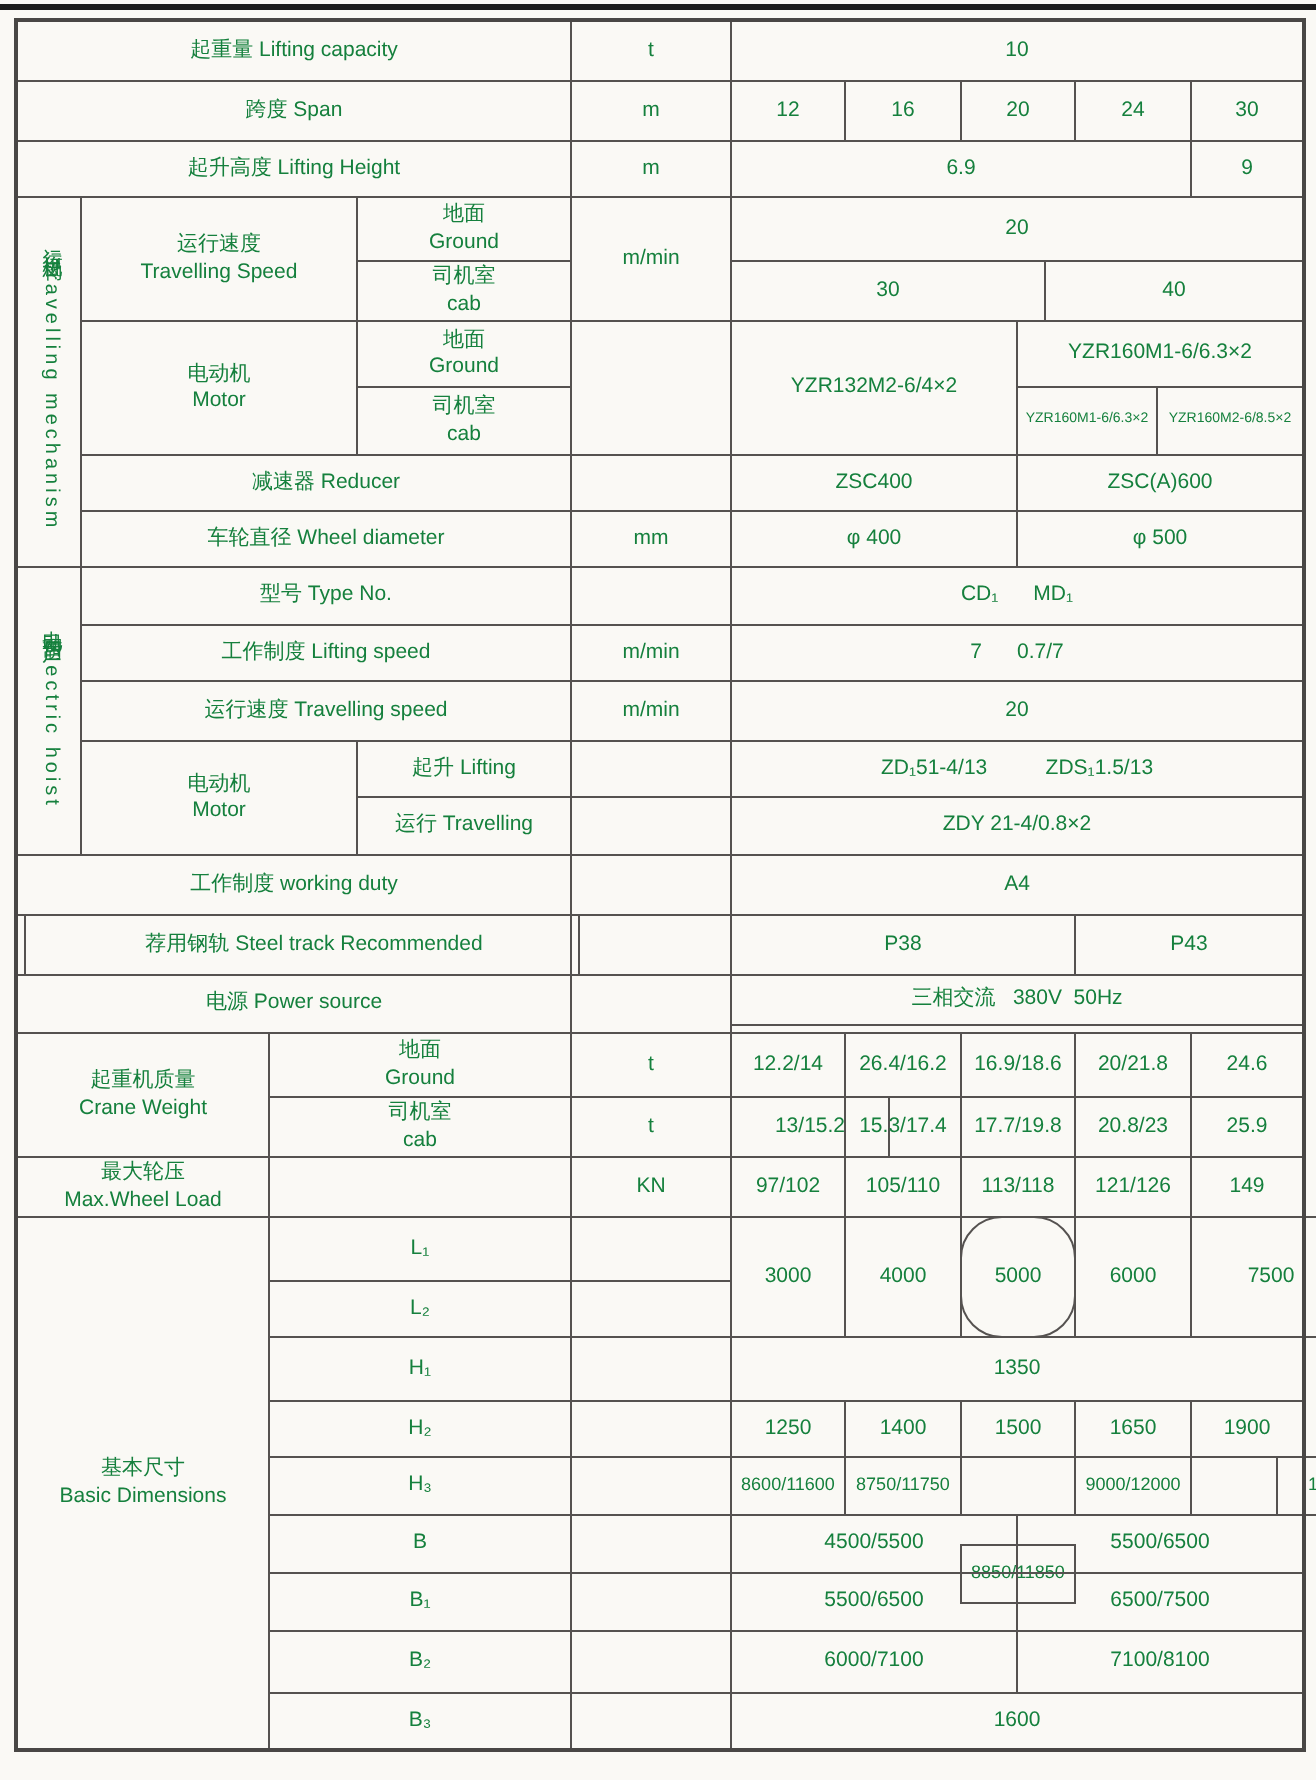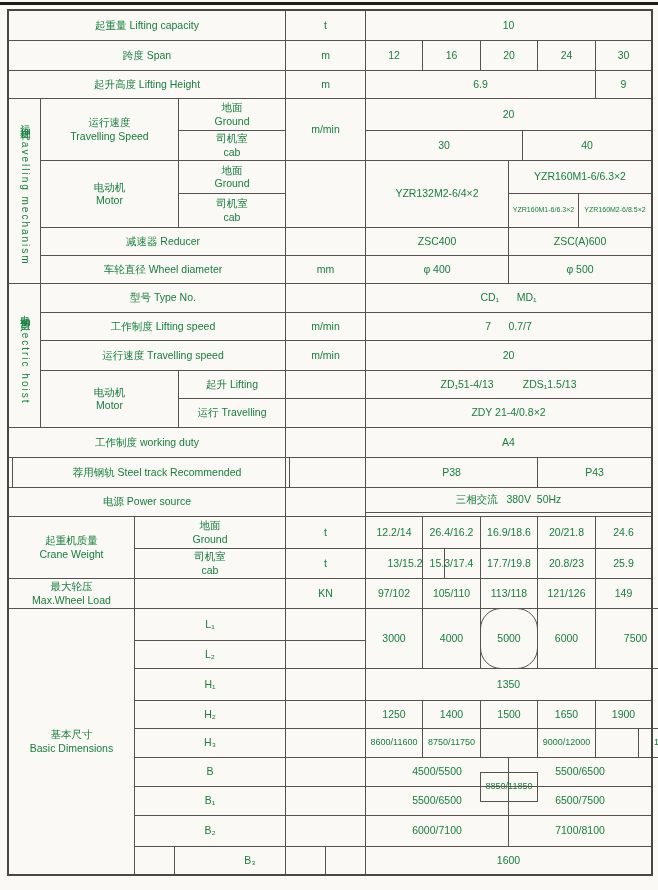--- a/index.html
+++ b/index.html
@@ -178,18 +178,18 @@
       <div class="cell" style="left: 365px; top: 757px; width: 144px; height: 30px;">4500/5500</div>
       <div class="cell" style="left: 508px; top: 757px; width: 144px; height: 30px;">5500/6500</div>
       <div class="cell" style="left: 134px; top: 786px; width: 152px; height: 30px;">B₁</div>
       <div class="cell" style="left: 285px; top: 786px; width: 81px; height: 30px;"></div>
       <div class="cell" style="left: 365px; top: 786px; width: 144px; height: 30px;">5500/6500</div>
       <div class="cell" style="left: 508px; top: 786px; width: 144px; height: 30px;">6500/7500</div>
       <div class="cell" style="left: 134px; top: 815px; width: 152px; height: 32px;">B₂</div>
       <div class="cell" style="left: 285px; top: 815px; width: 81px; height: 32px;"></div>
       <div class="cell" style="left: 365px; top: 815px; width: 144px; height: 32px;">6000/7100</div>
       <div class="cell" style="left: 508px; top: 815px; width: 144px; height: 32px;">7100/8100</div>
-      <div class="cell" style="left: 134px; top: 846px; width: 152px; height: 29px; margin-left: 40px;">B₃</div>
+      <div class="cell" style="left: 134px; top: 846px; width: 152px; height: 29px;">B₃</div>
       <div class="cell" style="left: 285px; top: 846px; width: 81px; height: 29px;"></div>
       <div class="cell" style="left: 365px; top: 846px; width: 287px; height: 29px;">1600</div>
     </div>
   <div class="outer"></div>
 </div>
 
 </body></html>

